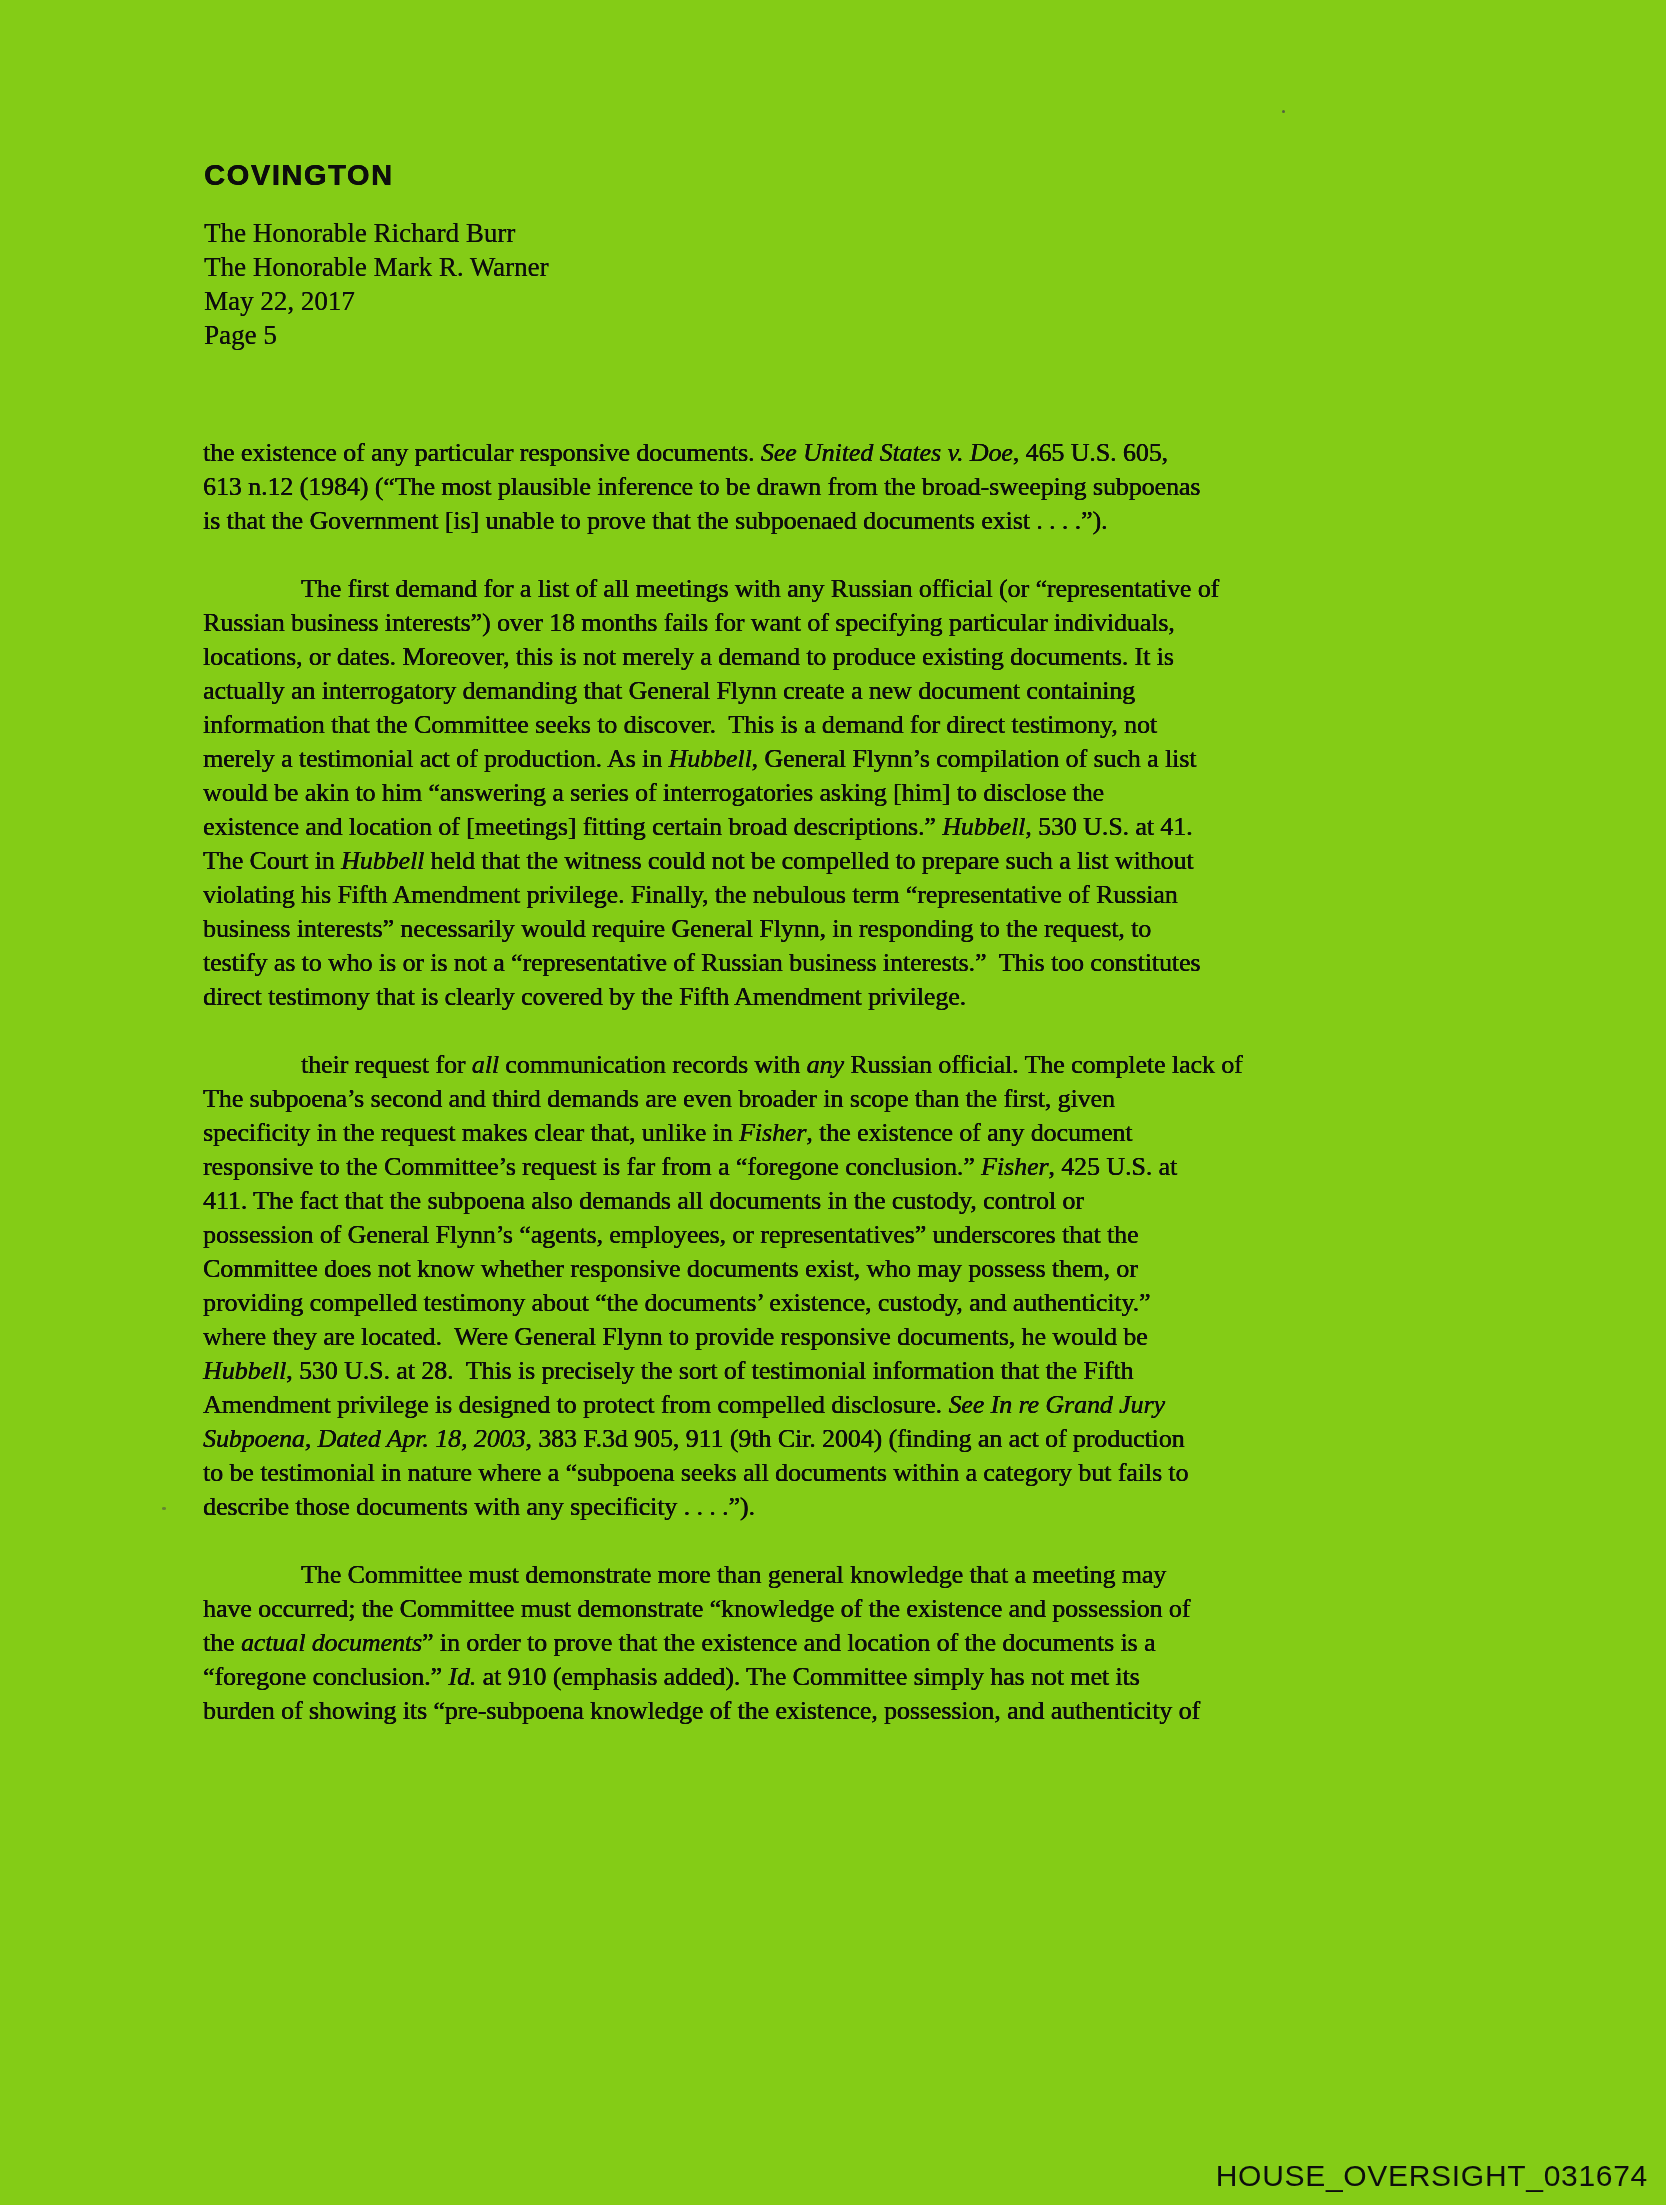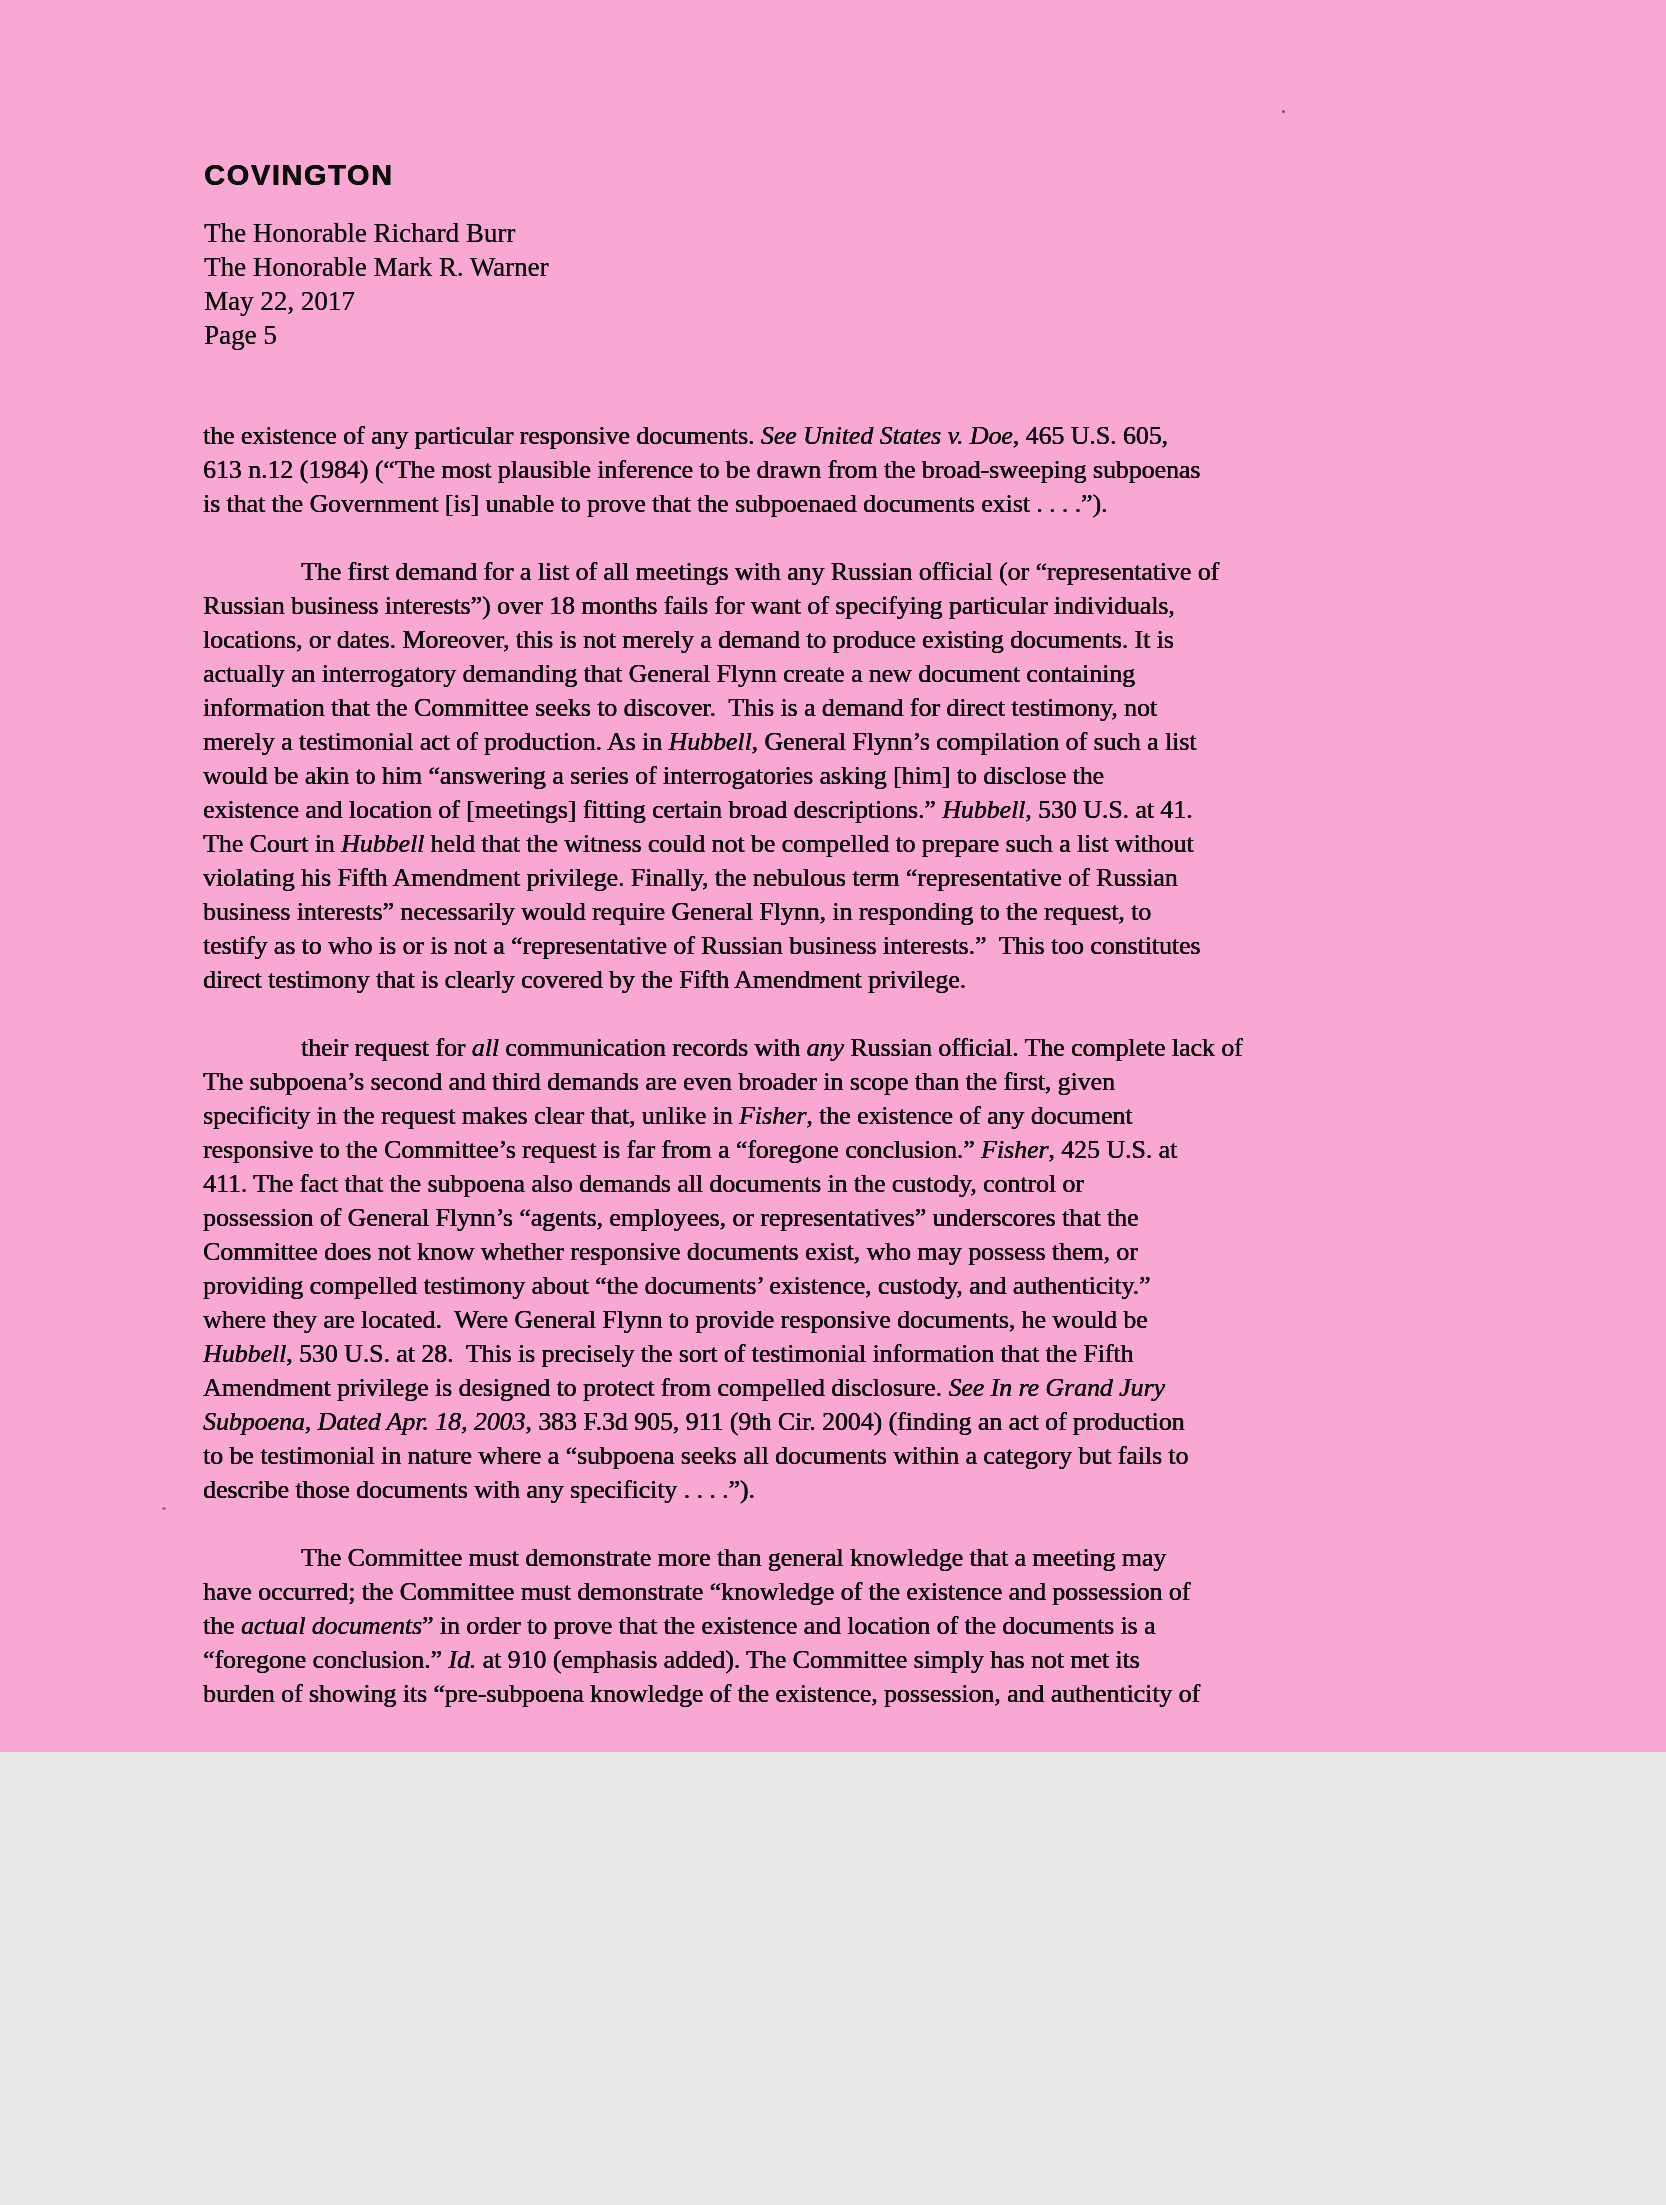--- a/index.html
+++ b/index.html
@@ -1,19 +1,19 @@
 <!DOCTYPE html>
 <html style="font-size:10.5px"><head>
 <meta charset="utf-8">
 <style>
   html,body{margin:0;padding:0;background:#e8e8e8;}
   .page{
     position:relative;
-    width:1667px;height:1752px;
-    background:#f9a8d4;
+    width:1667px;height:2205px;
+    background:#84cc16;
     overflow:hidden;
     font-family:"Liberation Serif", serif;
     color:#0d0d0d;
     text-decoration:underline;
   }
   
   .wordmark{
     position:absolute;
     left:204px;top:161px;
     font-family:"Liberation Sans", sans-serif;
@@ -27,21 +27,21 @@
   .addr-block{
     position:absolute;
     left:204px;top:216px;
     font-size:27px;
     line-height:35px;
     text-shadow:0.3px 0 currentColor;
   }
   
   .body-block{
     position:absolute;
-    left:203px;top:419px;
+    left:203px;top:436px;
     width:1316px;
     font-size:26px;
     letter-spacing:-0.1px;
     text-shadow:0.3px 0 currentColor, 0 0.2px currentColor;
   }
   .para{margin:0 0 34px 0;}
   .line{
     height:34px;
     line-height:34px;
     white-space:pre;

